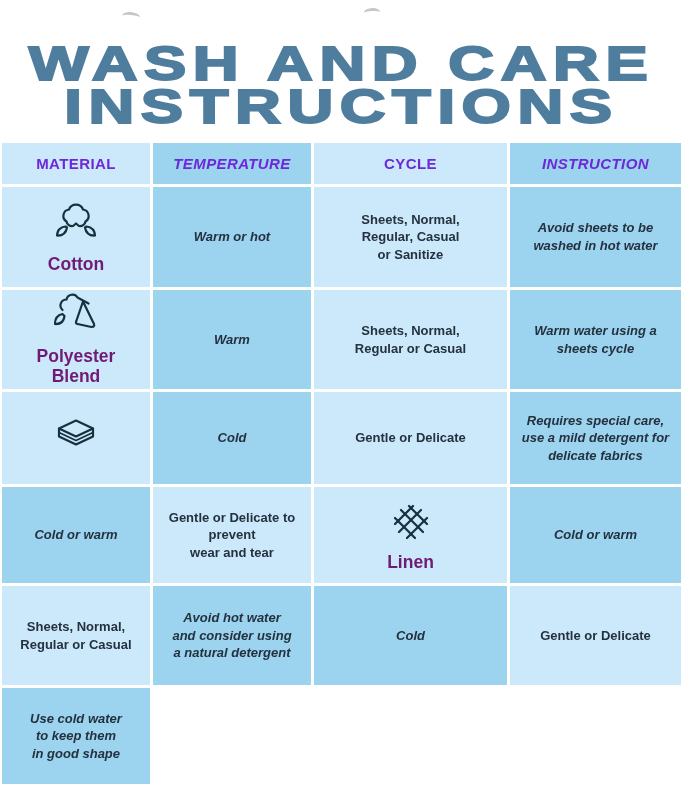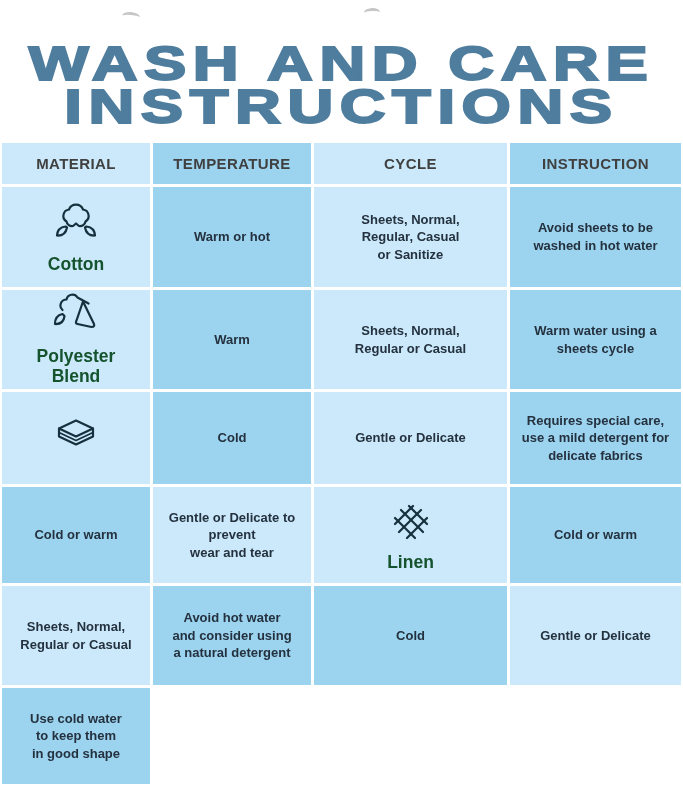--- a/index.html
+++ b/index.html
@@ -20,25 +20,25 @@
   }
   .table{
     position:absolute;left:0;top:140px;width:683px;box-sizing:border-box;
     display:grid;
     grid-template-columns:148px 158px 193px 171px;
     grid-template-rows:41px 100px 99px 92px 96px 99px 96px;
     gap:3px;padding:3px 2px;background:#ffffff;
   }
   .cell{display:flex;align-items:center;justify-content:center;text-align:center;box-sizing:border-box;}
   .c-light{background:#cbe9fa;}
-  .c-med{background:#9cd3ef;}
-  .hcell{font-weight:800;font-size:15px;letter-spacing:.4px;color:#404040;}
+  .c-med{background:#9cd3ef;font-style:italic;}
+  .hcell{font-weight:800;font-size:15px;letter-spacing:.4px;color:#6d28d9;}
   .mat-cell{flex-direction:column;padding:4px 2px;}
   .mat-label{
-    margin-top:5px;color:#14532d;font-weight:bold;font-size:17.5px;
+    margin-top:5px;color:#701a75;font-weight:bold;font-size:17.5px;
     line-height:1.15;white-space:pre-line;
   }
   .icon{width:52px;height:50px;display:flex;align-items:center;justify-content:center;}
   .icon svg{stroke:#16303e;fill:none;stroke-width:2.2;stroke-linecap:round;stroke-linejoin:round;}
   .icon svg .thin{stroke-width:1.7;}
   .txt-cell{
     font-size:13px;font-weight:bold;color:#24313f;line-height:1.35;
     white-space:pre-line;padding:2px 3px;
   }
 </style>

